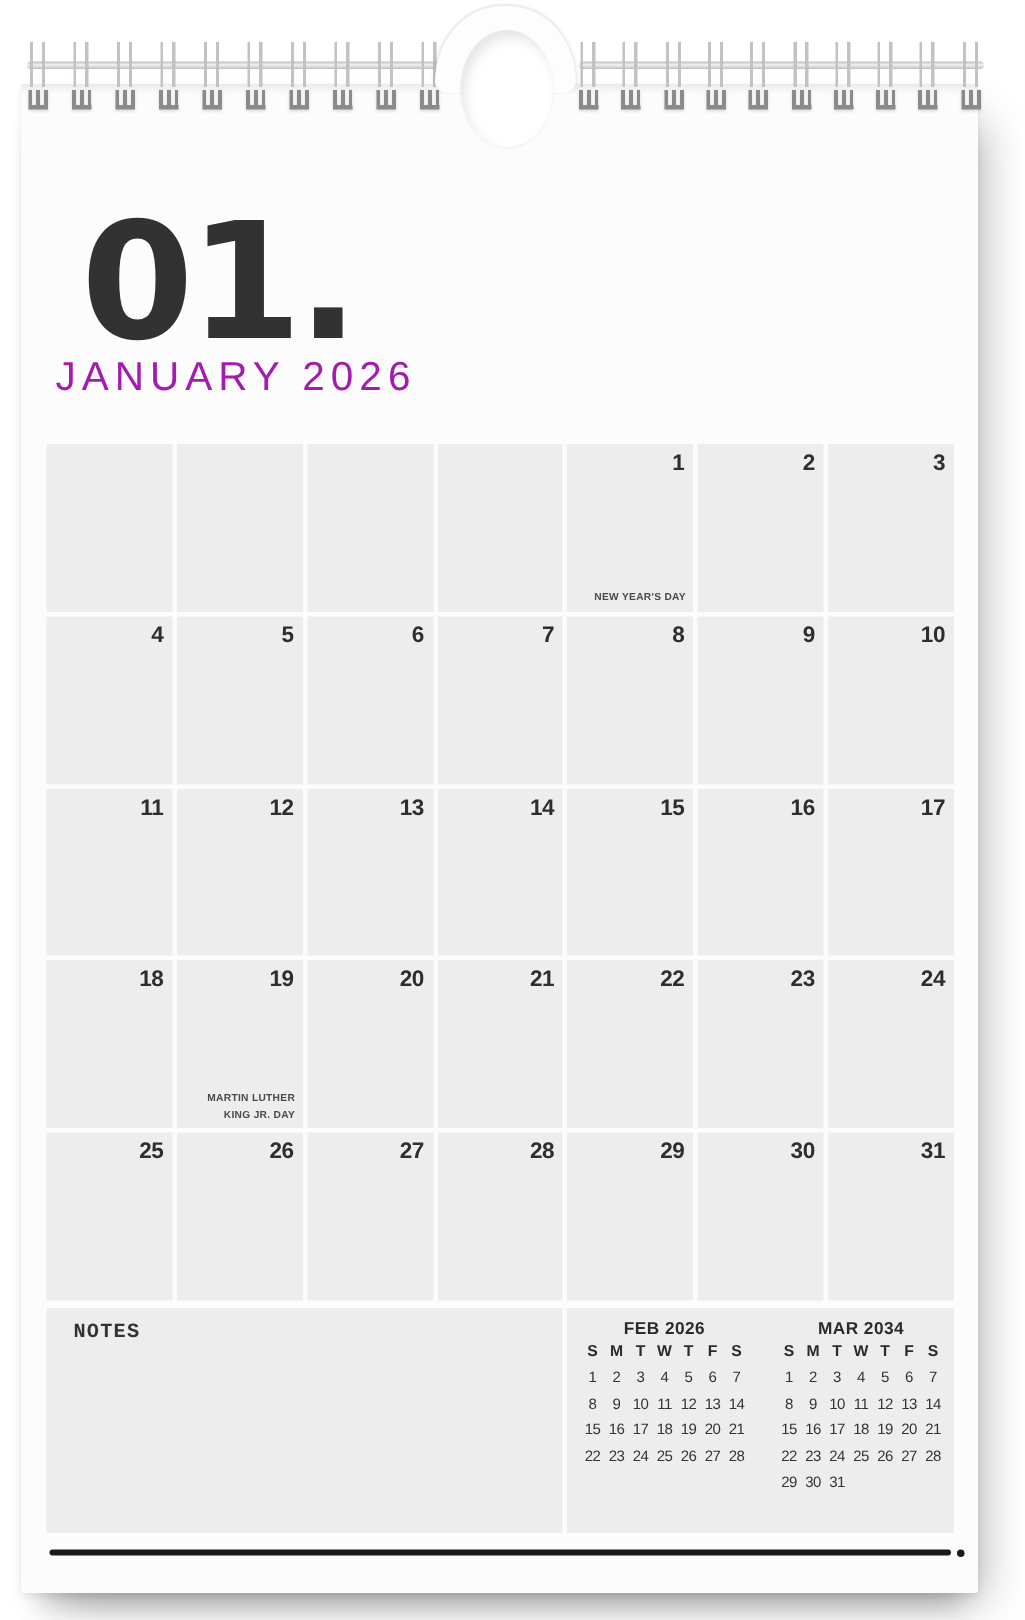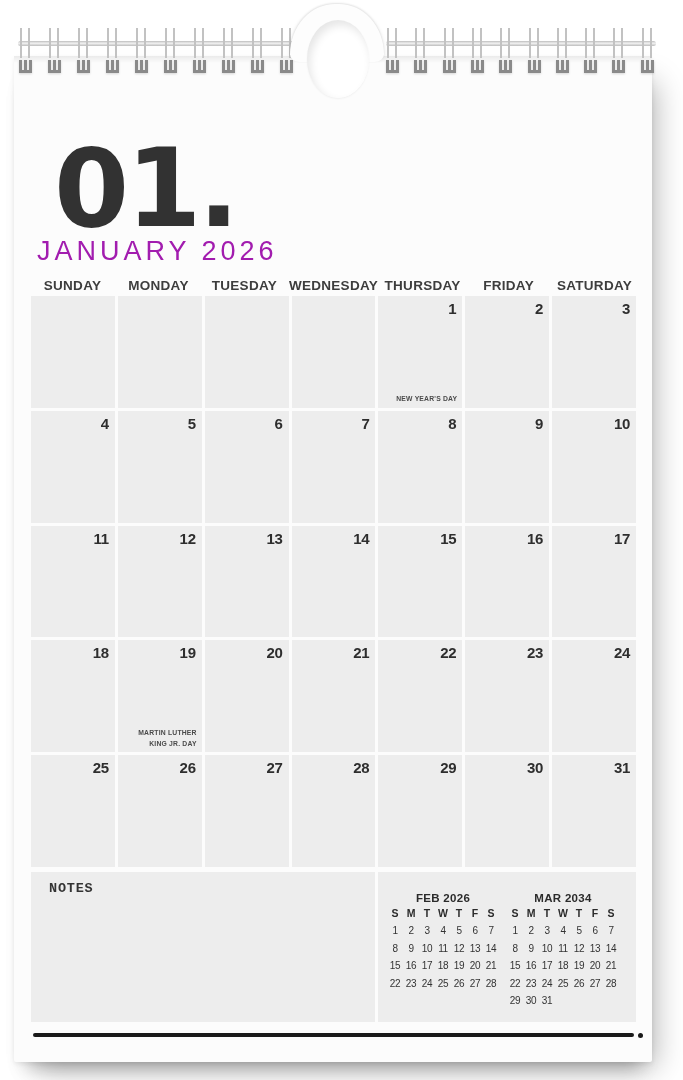--- a/index.html
+++ b/index.html
@@ -105,21 +105,21 @@
     background:var(--cell-bg,#ededed);
     font-family:Liberation Mono, monospace;
   }
   .notes-label{
     padding:9px 0 0 18px;
     font-size:13.5px; font-weight:bold; letter-spacing:.8px; color:#333333;
   }
   .mini-panel{
     position:absolute; left:364px; top:816px; width:258px; height:150px;
     background:var(--cell-bg,#ededed);
-    display:flex; gap:8px; padding:20px 0 0 9px;
+    display:flex; gap:19px; padding:8px 0 0 9px;
   }
   .mini{ width:112px; }
   .mini-title{
     text-align:center; font-size:11.5px; font-weight:bold;
     letter-spacing:.3px; color:#2b2b2b; margin-bottom:1px;
   }
   .mini-grid{
     display:grid; grid-template-columns:repeat(7,1fr);
   }
   .mini-dh{
@@ -143,29 +143,20 @@
 </style>
 </head>
 <body>
 
 <div class="scene">
 
   <div class="paper">
     <div class="month-number">01.</div>
     <div class="month-title">JANUARY 2026</div>
 
-    <div class="day-header-row">
-        <div class="dh">SUNDAY</div>
-        <div class="dh">MONDAY</div>
-        <div class="dh">TUESDAY</div>
-        <div class="dh">WEDNESDAY</div>
-        <div class="dh">THURSDAY</div>
-        <div class="dh">FRIDAY</div>
-        <div class="dh">SATURDAY</div>
-      </div>
     <div class="date-grid">
         <div class="cell"></div>
         <div class="cell"></div>
         <div class="cell"></div>
         <div class="cell"></div>
         <div class="cell">
           <div class="num">1</div>
           <div class="holiday">NEW YEAR'S DAY</div>
         </div>
         <div class="cell">

